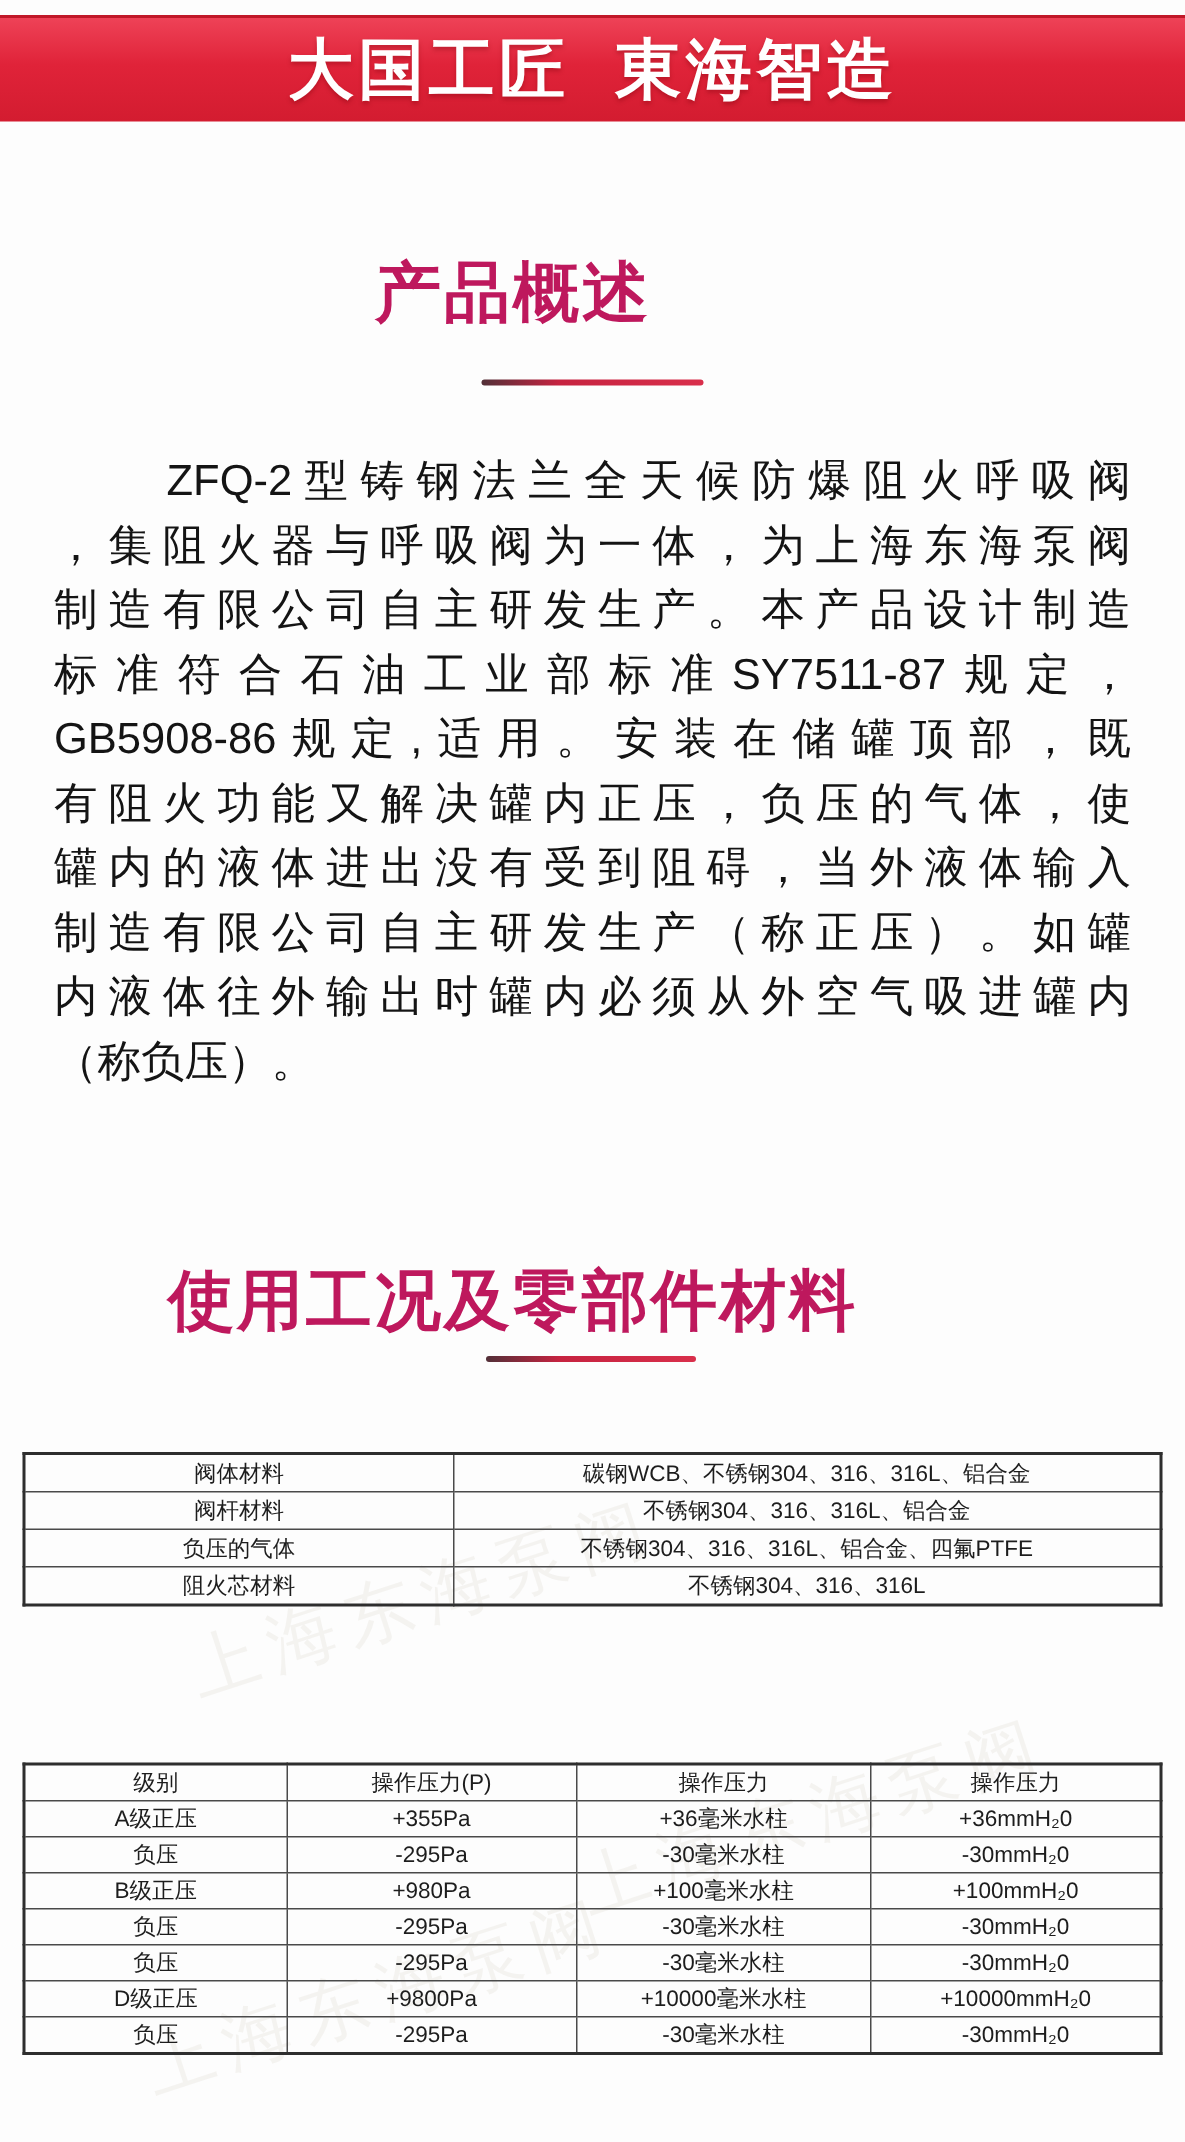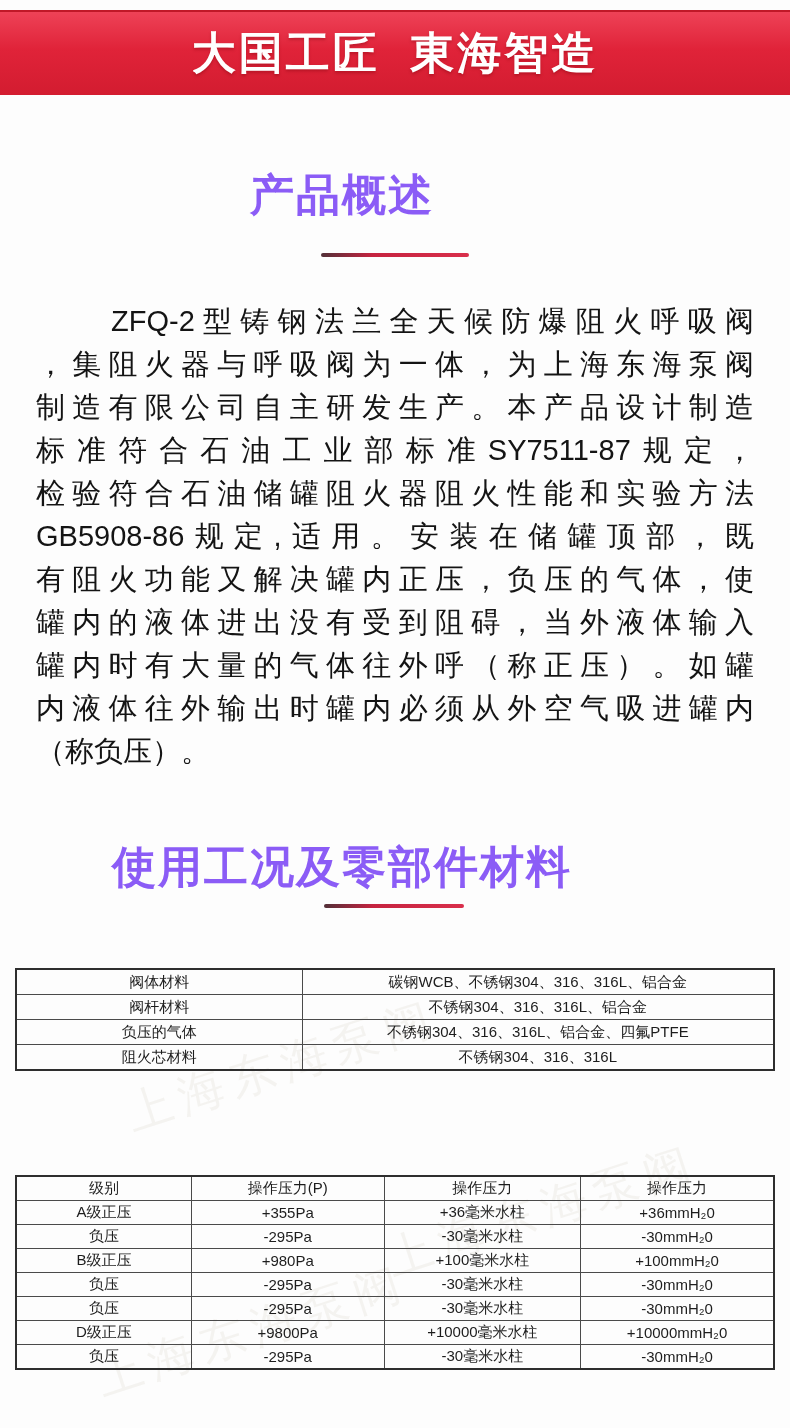--- a/index.html
+++ b/index.html
@@ -14,21 +14,21 @@
     height: 1428px;
     margin: 0 auto;
     background: #fdfdfd;
     overflow: hidden;
   }
 
   
   .banner {
     position: absolute;
     top: 10px; left: 0;
-    width: 790px; height: 85px;
+    width: 790px; height: 71px;
     background: linear-gradient(180deg, #ee4257 0%, #e02339 45%, #d31c30 100%);
     border-top: 2px solid #c01828;
     box-sizing: border-box;
     display: flex;
     align-items: center;
     justify-content: center;
   }
   .banner-title {
     color: #ffffff;
     font-size: 44px;
@@ -39,21 +39,21 @@
   }
 
   
   .section-title {
     position: absolute;
     left: 0;
     width: 684px;
     text-align: center;
     font-size: 44px;
     font-weight: 700;
-    color: #8b5cf6;
+    color: #be185d;
     letter-spacing: 2px;
   }
   .title-overview { top: 166px; }
   .title-usage { top: 838px; }
   .title-underline {
     position: absolute;
     height: 4px;
     border-radius: 2px;
     background: linear-gradient(90deg, #523038 0%, #c62340 35%, #d92f4b 100%);
   }
@@ -135,25 +135,24 @@
   </div>
 
   <div class="section-title title-overview">产品概述</div>
   <div class="title-underline underline-overview"></div>
 
   <div class="paragraph">
     <div class="para-line first">ZFQ-2型铸钢法兰全天候防爆阻火呼吸阀</div>
     <div class="para-line">，集阻火器与呼吸阀为一体，为上海东海泵阀</div>
     <div class="para-line">制造有限公司自主研发生产。本产品设计制造</div>
     <div class="para-line">标准符合石油工业部标准SY7511-87规定，</div>
-    <div class="para-line">检验符合石油储罐阻火器阻火性能和实验方法</div>
     <div class="para-line">GB5908-86规定,适用。安装在储罐顶部，既</div>
     <div class="para-line">有阻火功能又解决罐内正压，负压的气体，使</div>
     <div class="para-line">罐内的液体进出没有受到阻碍，当外液体输入</div>
-    <div class="para-line">罐内时有大量的气体往外呼（称正压）。如罐</div>
+    <div class="para-line">制造有限公司自主研发生产（称正压）。如罐</div>
     <div class="para-line">内液体往外输出时罐内必须从外空气吸进罐内</div>
     <div class="para-line last">（称负压）。</div>
   </div>
 
   <div class="section-title title-usage">使用工况及零部件材料</div>
   <div class="title-underline underline-usage"></div>
 
   <div class="watermark wm-1">上海东海泵阀</div>
   <div class="watermark wm-2">上海东海泵阀</div>
   <div class="watermark wm-3">上海东海泵阀</div>

